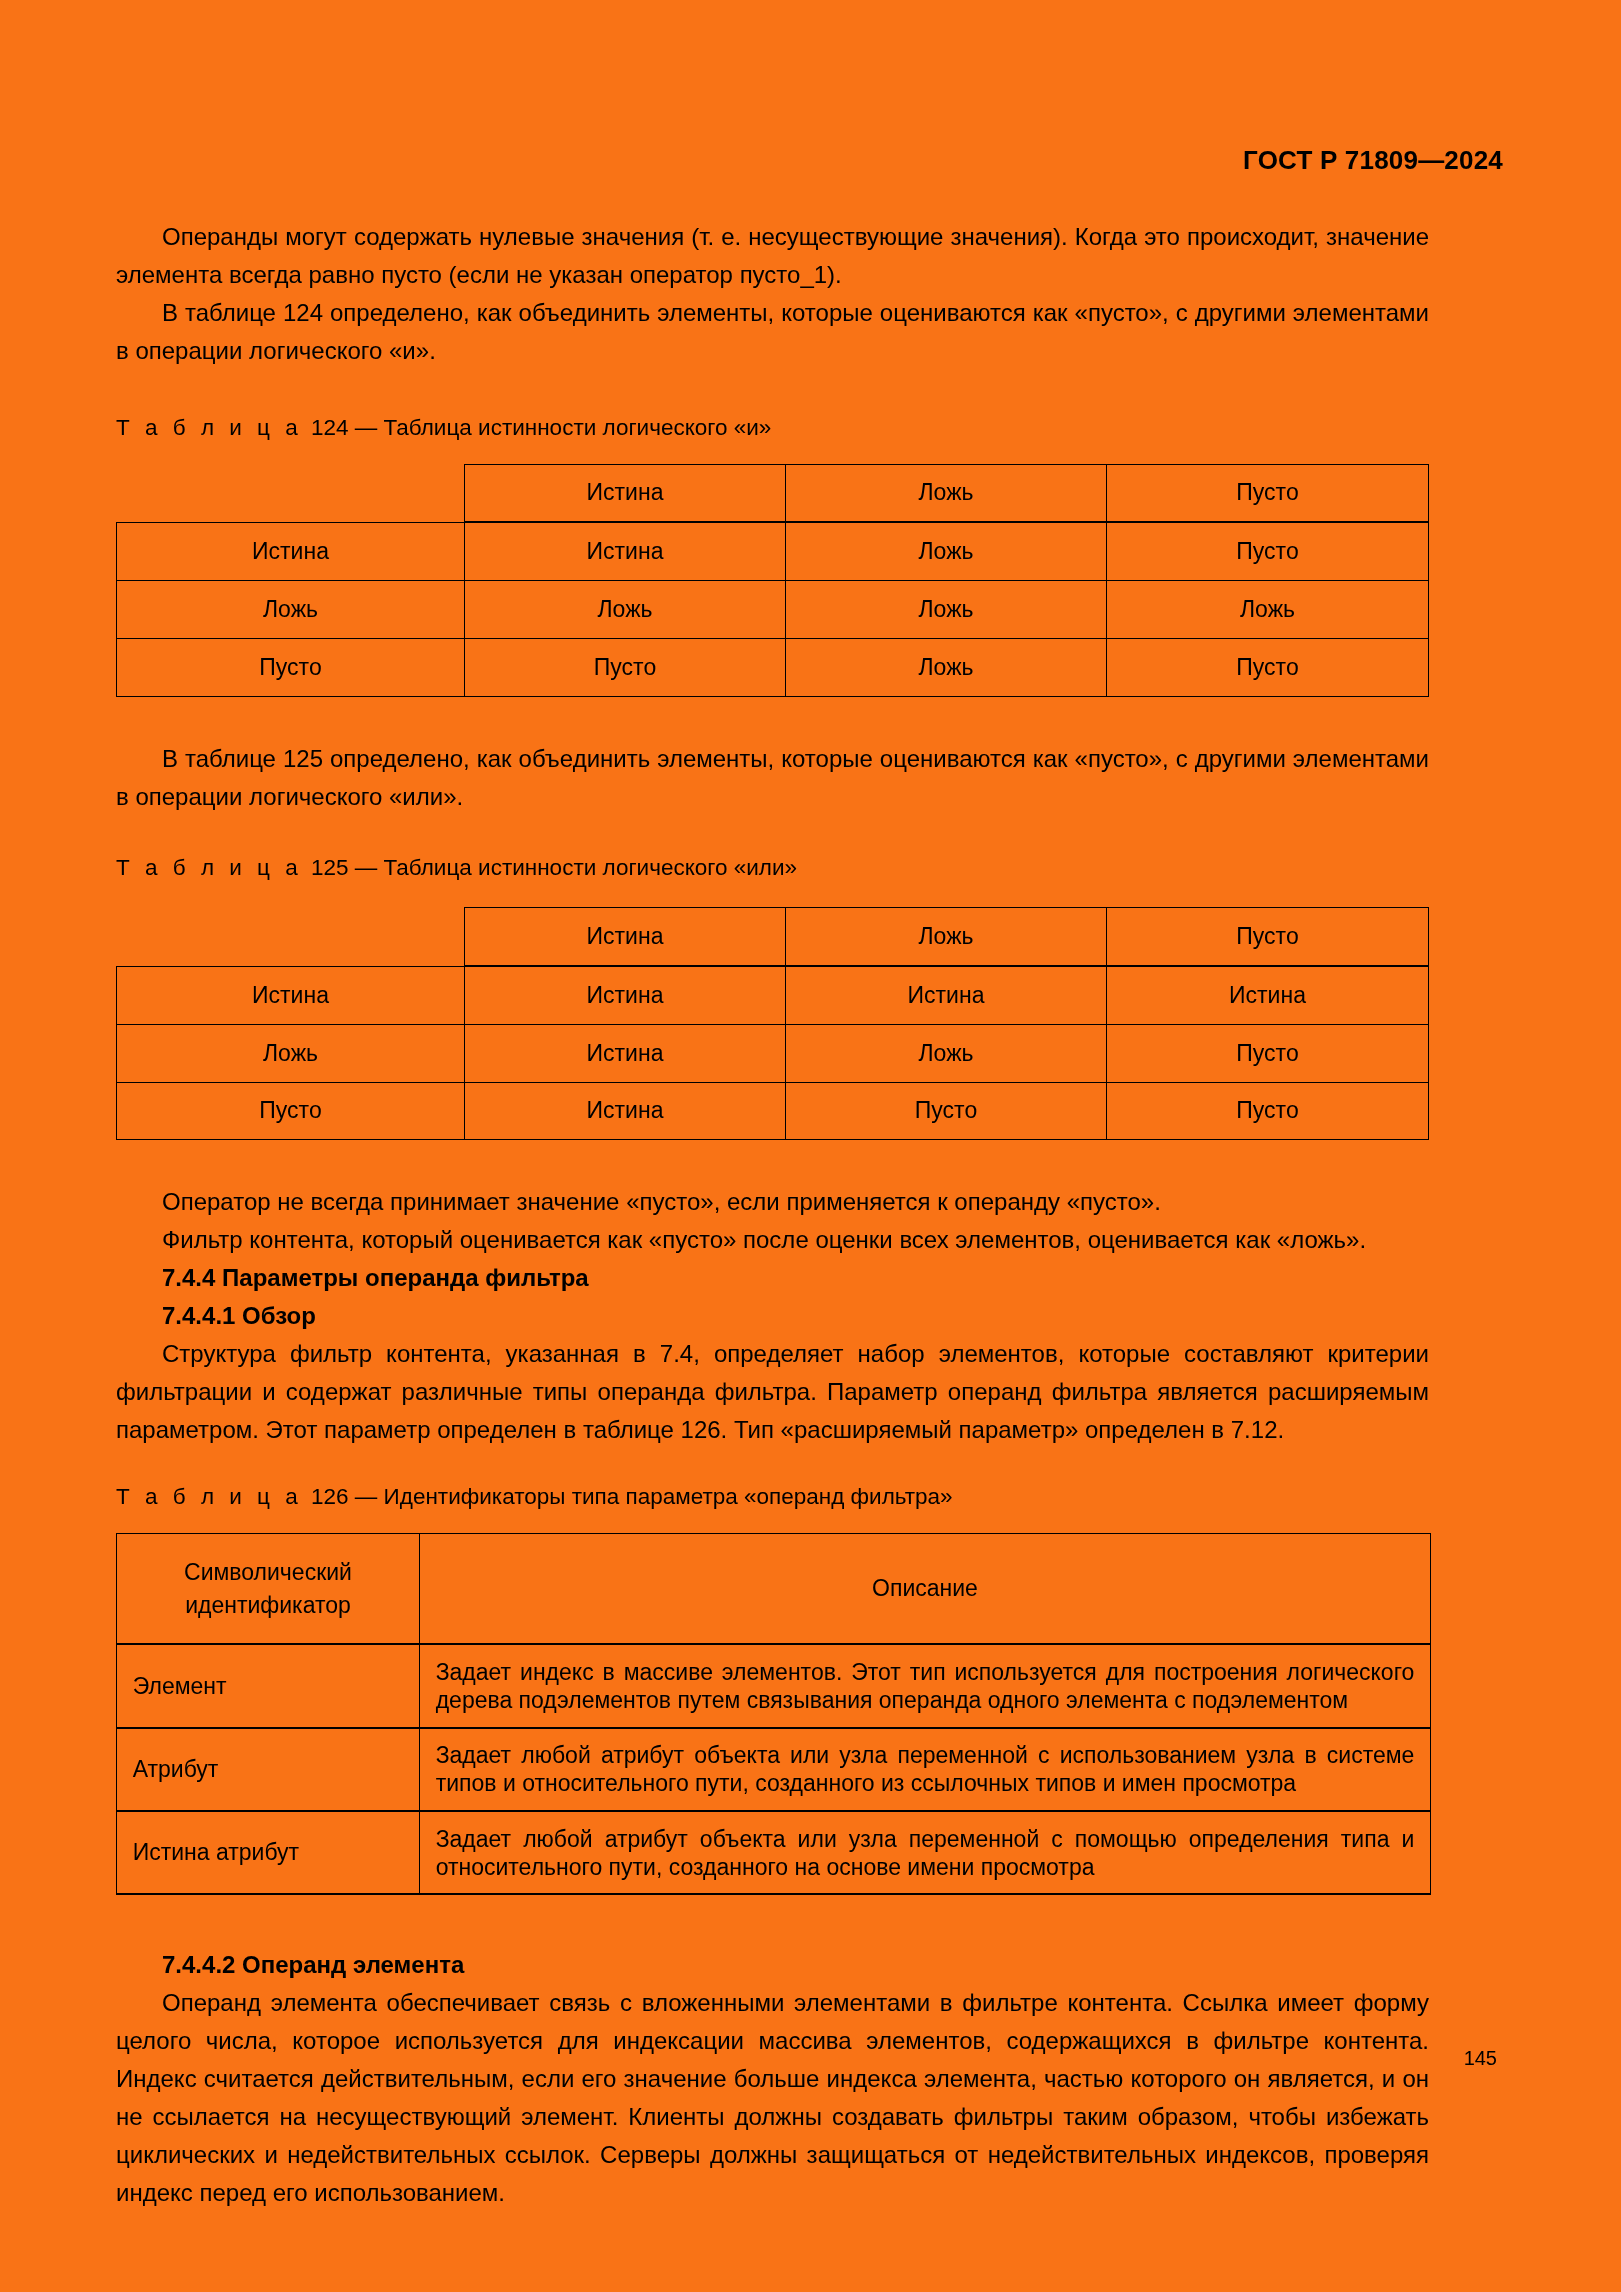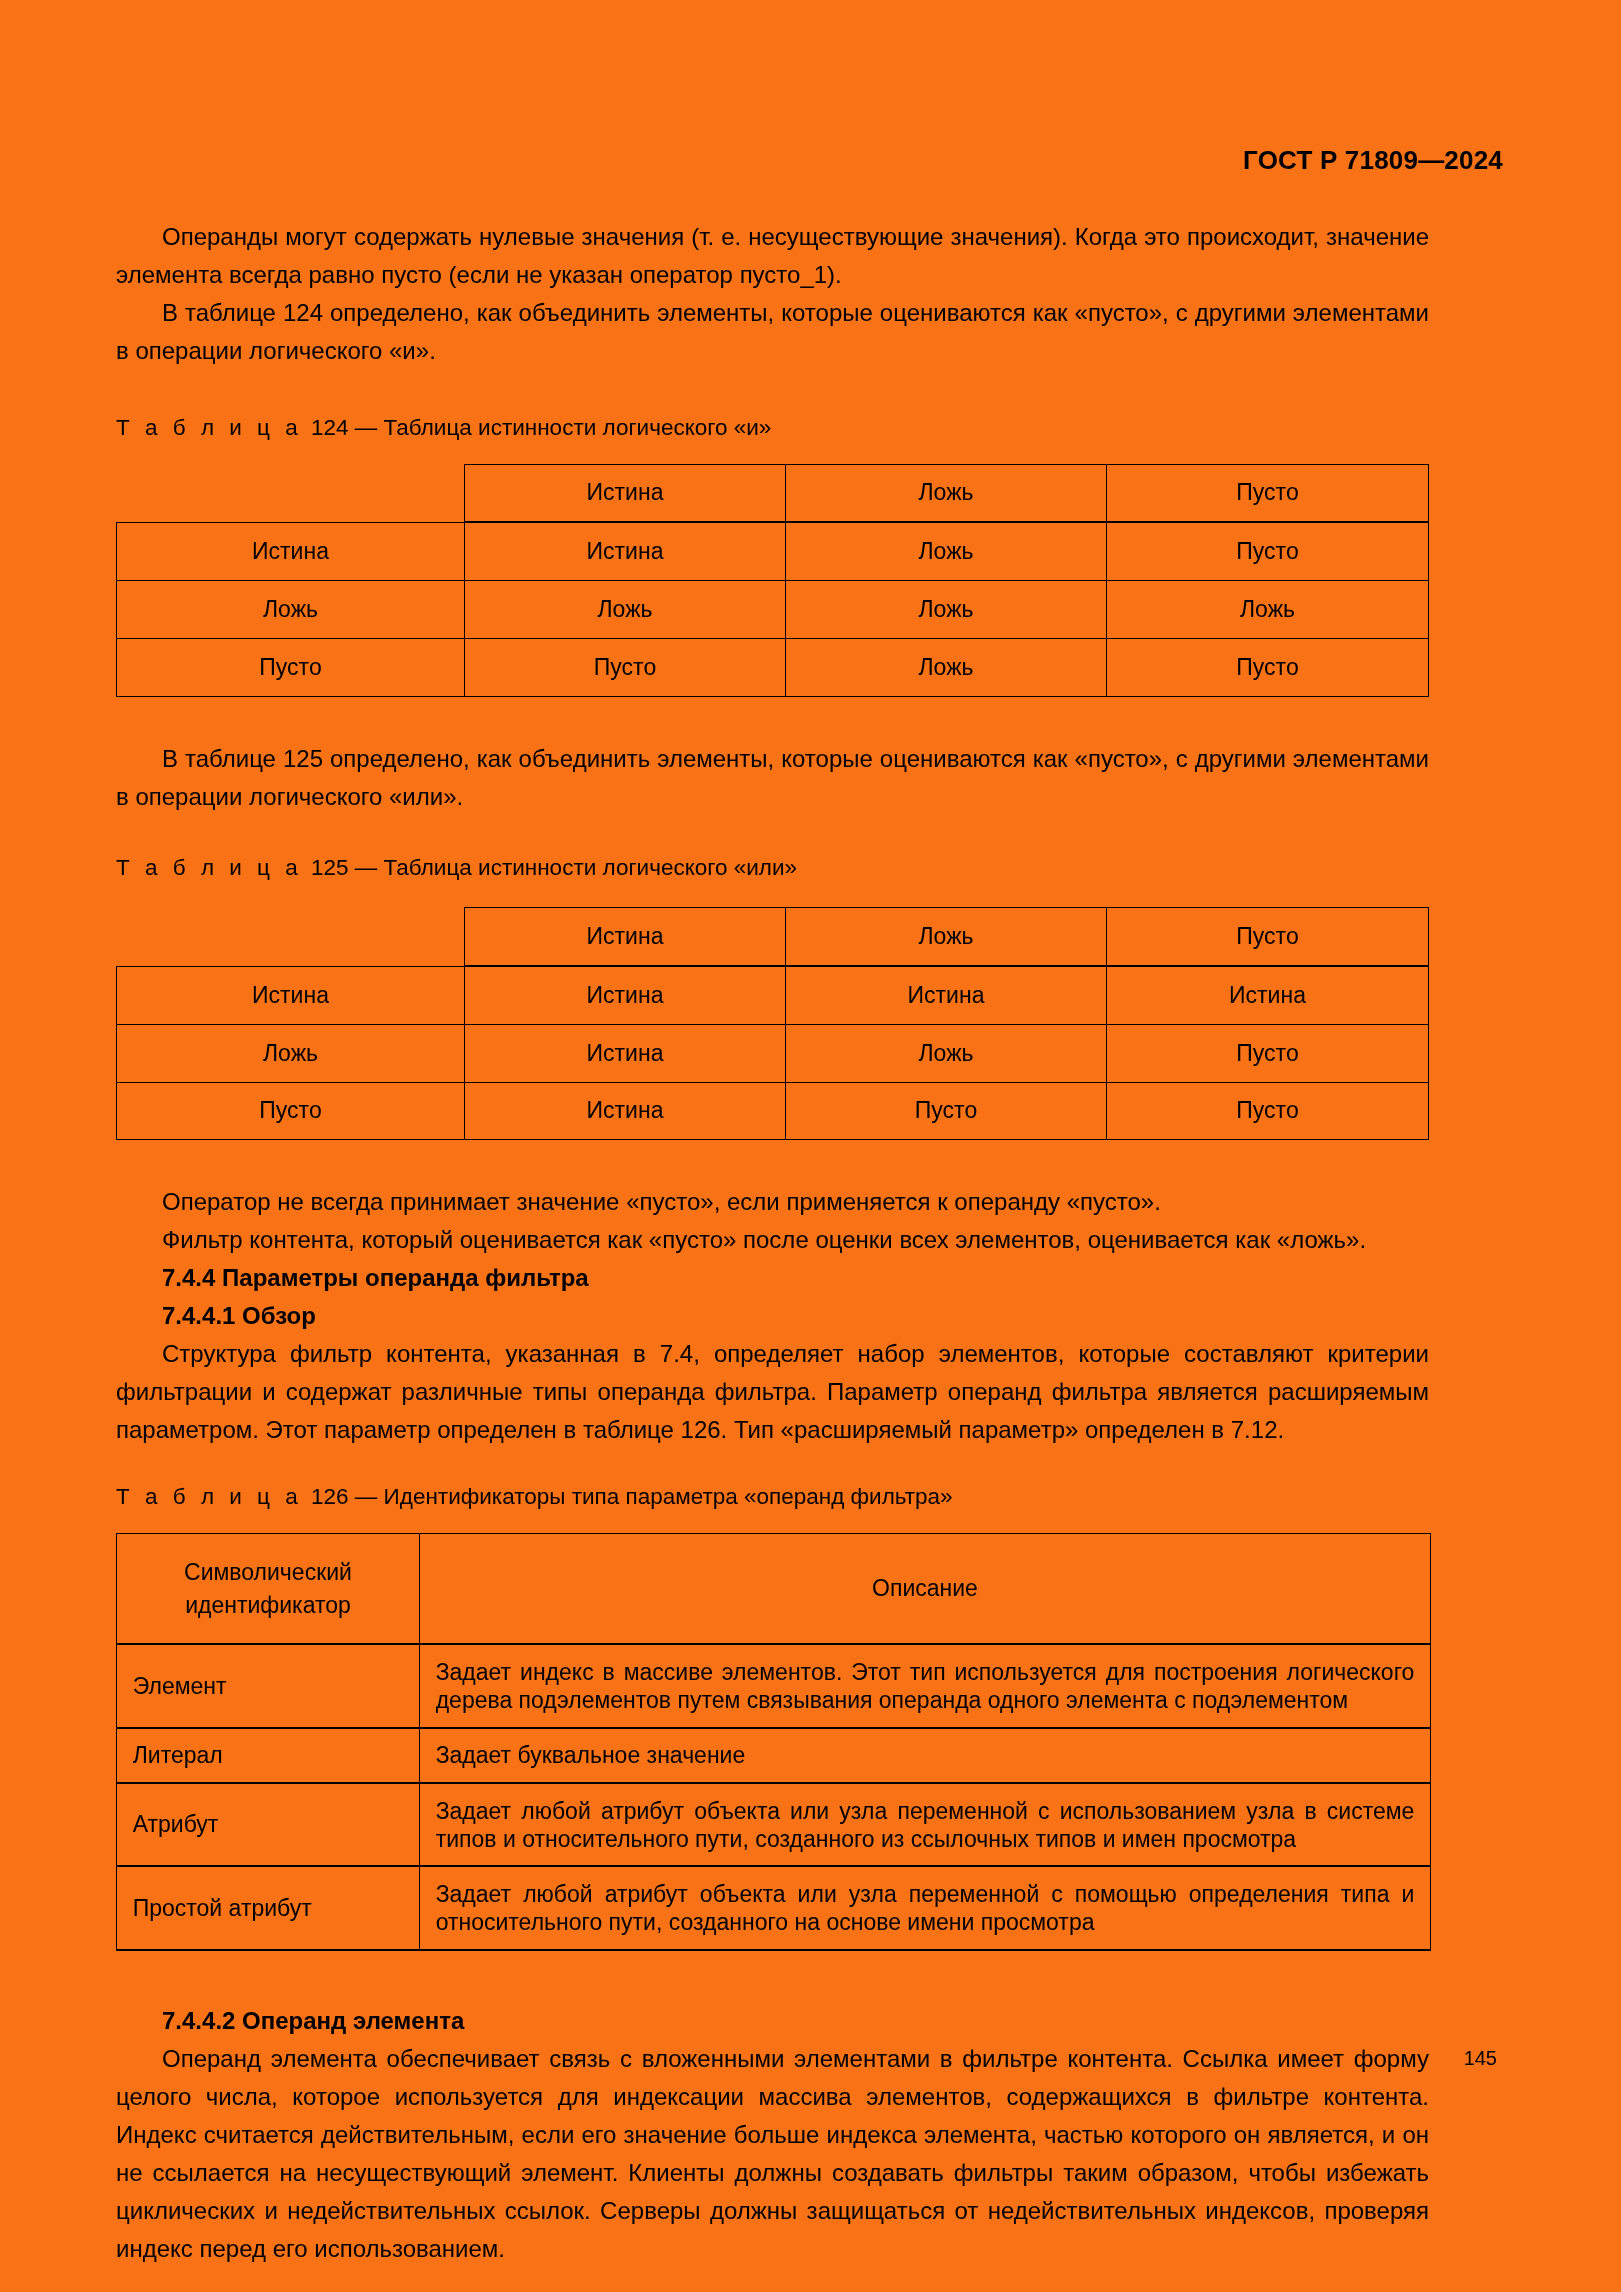--- a/index.html
+++ b/index.html
@@ -296,29 +296,25 @@
           </th>
           <th>Описание</th>
         </tr>
       </thead>
       <tbody>
         <tr>
           <td class="idcell">Элемент</td>
           <td class="desccell">Задает индекс в массиве элементов. Этот тип используется для построения логиче­ского дерева подэлементов путем связывания операнда одного элемента с подэле­ментом</td>
         </tr>
         <tr>
-          <td class="idcell">Литерал</td>
-          <td class="desccell">Задает буквальное значение</td>
-        </tr>
-        <tr>
           <td class="idcell">Атрибут</td>
           <td class="desccell">Задает любой атрибут объекта или узла переменной с использованием узла в систе­ме типов и относительного пути, созданного из ссылочных типов и имен просмотра</td>
         </tr>
         <tr>
-          <td class="idcell">Простой атрибут</td>
+          <td class="idcell">Истина атрибут</td>
           <td class="desccell">Задает любой атрибут объекта или узла переменной с помощью определения типа и относительного пути, созданного на основе имени просмотра</td>
         </tr>
       </tbody>
     </table>
 
     <div class="gap-52"></div>
 
     <h4 class="subheading">7.4.4.2 Операнд элемента</h4>
 
     <p class="body">Операнд элемента обеспечивает связь с вложенными элементами в фильтре контента. Ссылка имеет форму целого числа, которое используется для индексации массива элементов, содержащихся в фильтре контента. Индекс считается действительным, если его значение больше индекса элемента, частью которого он является, и он не ссылается на несуществующий элемент. Клиенты должны соз­давать фильтры таким образом, чтобы избежать циклических и недействительных ссылок. Серверы должны защищаться от недействительных индексов, проверяя индекс перед его использованием.</p>

